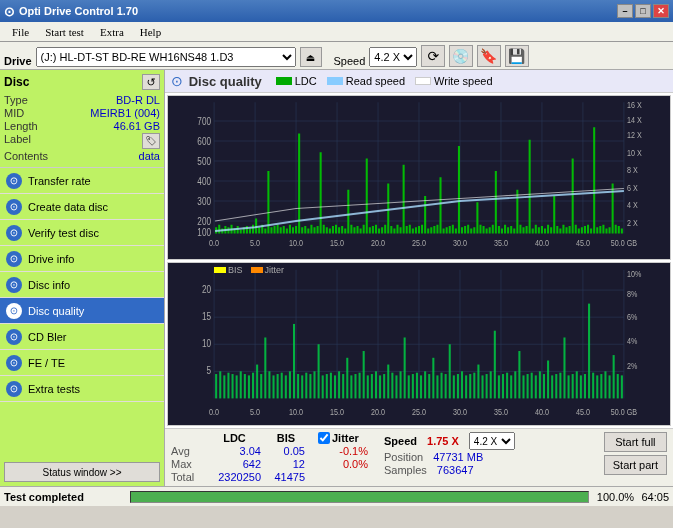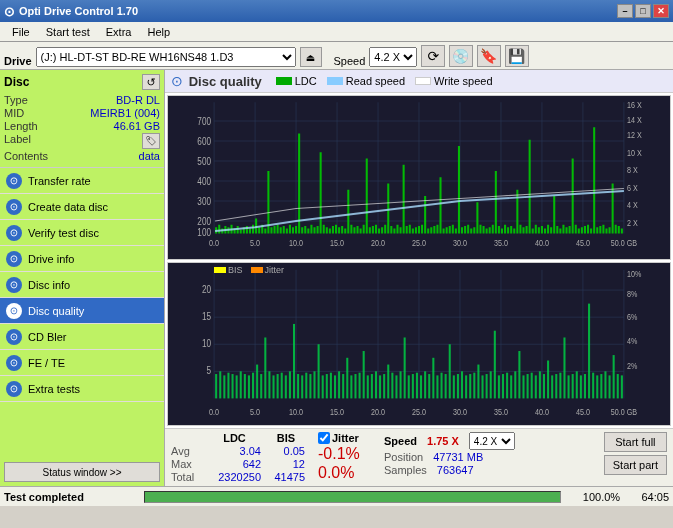--- a/index.html
+++ b/index.html
@@ -38,20 +38,21 @@
     .title-btn.close { background: #d44; color: white; }
 
     
     #menu-bar {
       background: #f0f0e8;
       height: 20px;
       display: flex;
       align-items: center;
       border-bottom: 1px solid #999;
       padding: 0 4px;
+      font-family: Liberation Serif, serif;
     }
     .menu-item {
       padding: 2px 8px;
       cursor: pointer;
       font-size: 11px;
     }
 
     
     #drive-bar {
       background: #f0f0e8;
@@ -222,21 +223,21 @@
       align-items: flex-start;
     }
     .stats-row {
       display: flex;
       gap: 4px;
       align-items: center;
     }
     .stats-label { color: #555; width: 36px; font-size: 11px; }
     .stats-ldc { color: #0000cc; width: 50px; text-align: right; font-size: 11px; }
     .stats-bis { color: #0000cc; width: 40px; text-align: right; font-size: 11px; }
-    .stats-jitter { color: #cc0000; width: 50px; font-size: 16px; }
+    .stats-jitter { color: #cc0000; width: 50px; text-align: right; font-size: 11px; }
 
     .speed-info {
       display: flex;
       flex-direction: column;
       gap: 1px;
       font-size: 11px;
     }
     .speed-row { display: flex; gap: 6px; align-items: center; }
     .speed-label { color: #555; }
     .speed-select { height: 18px; font-size: 10px; }
@@ -258,21 +259,21 @@
     }
 
     
     #status-bar {
       height: 20px;
       background: #f0f0e8;
       border-top: 1px solid #aaa;
       display: flex;
       align-items: center;
       padding: 0 4px;
-      gap: 20px;
+      gap: 6px;
     }
     #status-text { font-size: 11px; font-weight: bold; width: 120px; }
     #progress-bar-container {
       flex: 1;
       height: 12px;
       background: #c0c0c0;
       border: 1px inset #888;
     }
     #progress-bar-fill {
       height: 100%;

